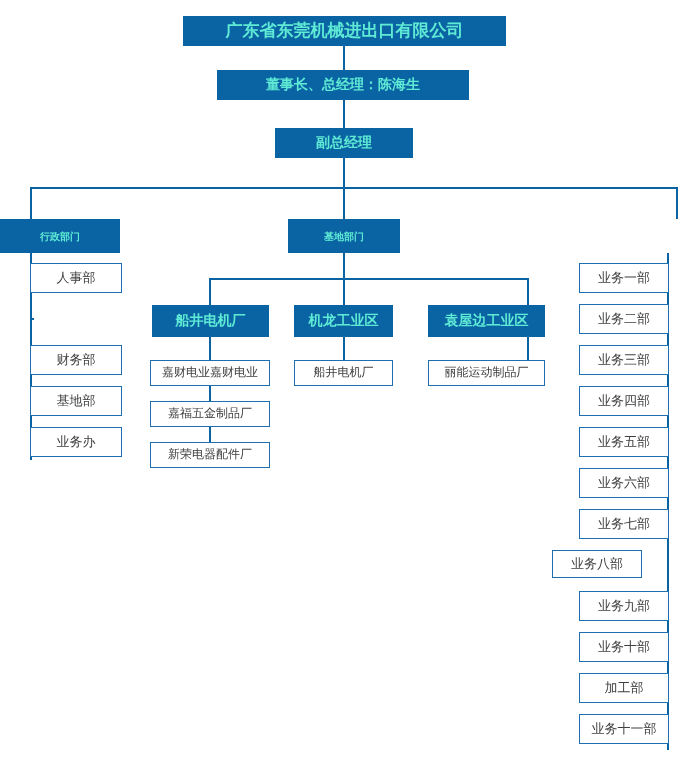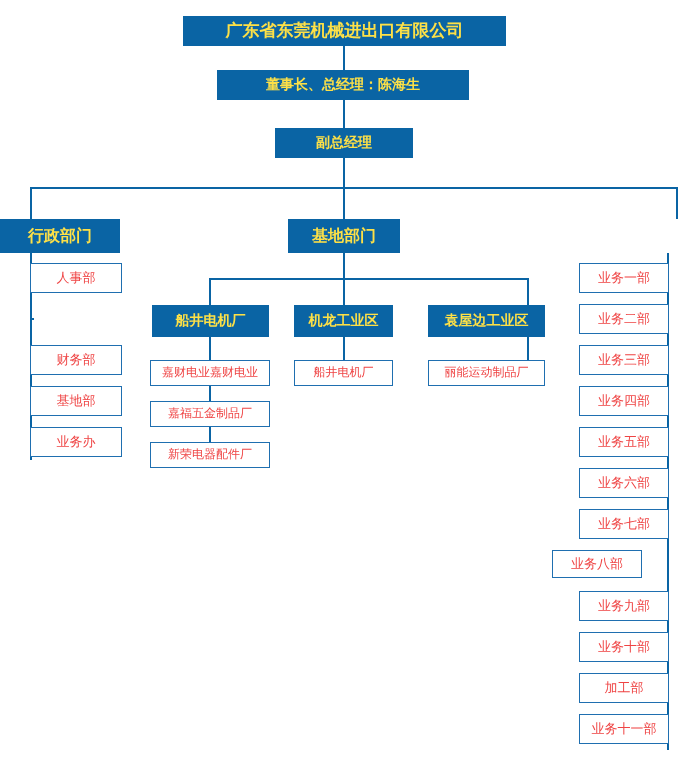--- a/index.html
+++ b/index.html
@@ -24,36 +24,36 @@
     box-sizing: border-box;
     display: flex;
     align-items: center;
     justify-content: center;
     text-align: center;
     line-height: 1.1;
     white-space: nowrap;
   }
   .node.filled {
     background: #0a64a4;
-    color: #fde047;
+    color: #5eead4;
     font-weight: bold;
     border: none;
   }
   .node.outline {
     background: #ffffff;
-    color: #ef4444;
+    color: #404040;
     border: 1px solid #1f6fb0;
     font-weight: normal;
   }
 
   
   .t-root    { font-size: 17px; }
   .t-l2      { font-size: 14px; }
   .t-l3      { font-size: 14px; }
-  .t-header  { font-size: 16px; }
+  .t-header  { font-size: 10px; }
   .t-zone    { font-size: 14px; }
   .t-leaf    { font-size: 13px; }
   .t-leaf-sm { font-size: 12px; }
 
   
   .conn {
     position: absolute;
     background: #0a64a4;
   }
   .conn.v { width: 2px; }

